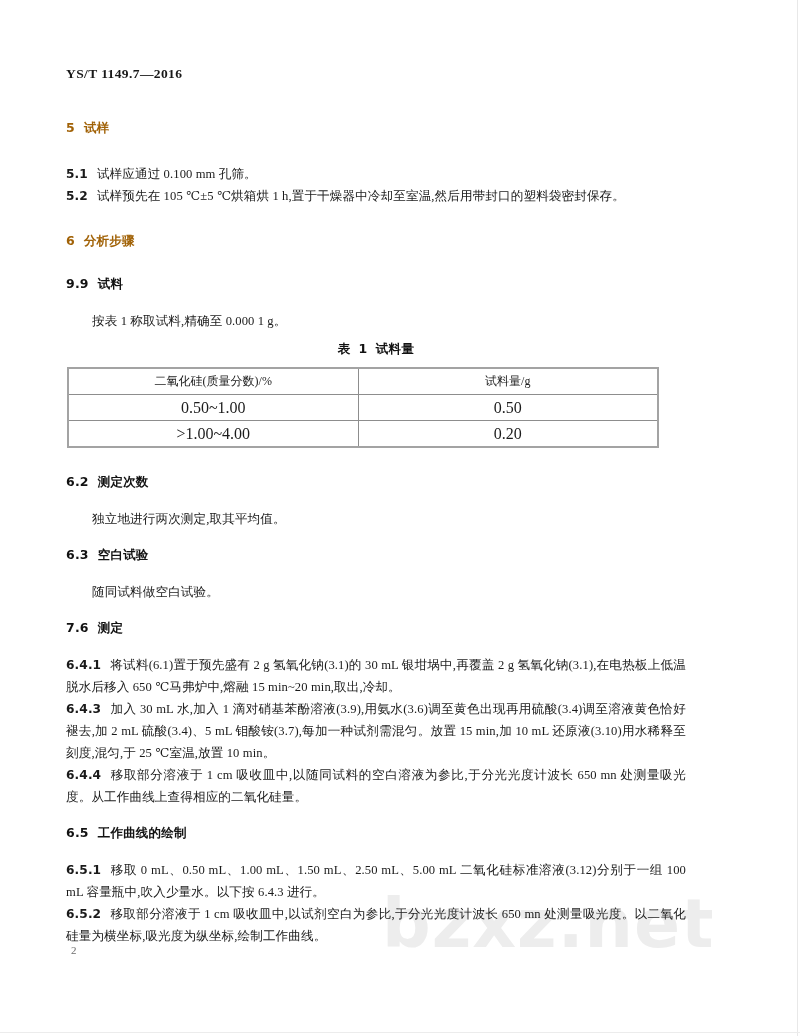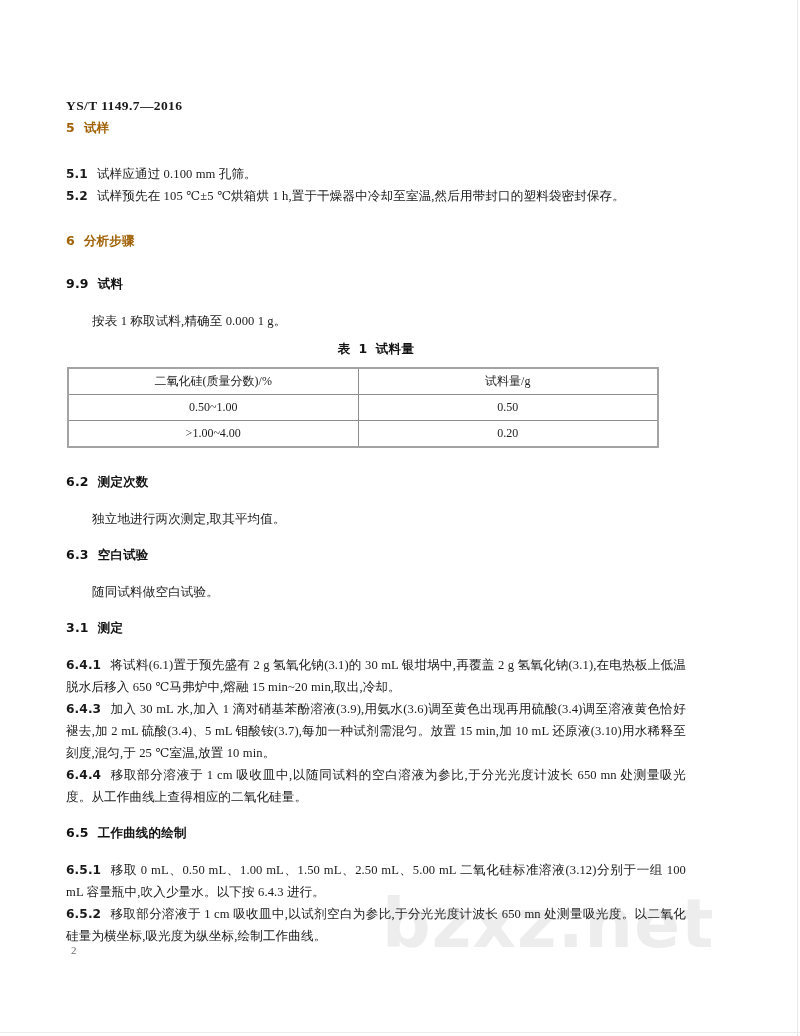--- a/index.html
+++ b/index.html
@@ -50,21 +50,20 @@
 
   .header {
     position: absolute;
     left: 66px;
     top: 66px;
     font-family: "Liberation Serif", "DejaVu Serif", serif;
     font-weight: bold;
     font-size: 13.5px;
     letter-spacing: 0.4px;
     color: #191919;
-    margin-top: 32px;
   }
 
   .content {
     position: absolute;
     left: 66px;
     top: 120px;
     width: 620px;
   }
 
   .h1 {
@@ -121,21 +120,21 @@
     border-collapse: collapse;
     width: 590px;
     margin: 9px 0 0 1px;
     border: 2px solid #a3a3a3;
     table-layout: fixed;
   }
   table.data th, table.data td {
     border: 1px solid #8d8d8d;
     text-align: center;
     font-family: "Liberation Serif", "DejaVu Serif", serif;
-    font-size: 12px;
+    font-size: 16px;
     color: #1c1c1c;
     height: 25px;
     padding: 0;
     font-weight: normal;
   }
   table.data th { font-size: 12px; }
   table.data col.c1 { width: 290px; }
   table.data col.c2 { width: 300px; }
 
   .pagenum {
@@ -236,21 +235,21 @@
       <span class="num">6.3</span><span>空白试验</span>
     </div>
 
     <div class="spacer-md"></div>
 
     <div class="para indent">随同试料做空白试验。</div>
 
     <div class="spacer-md"></div>
 
     <div class="h2">
-      <span class="num">3.1</span><span>测定</span>
+      <span class="num">7.6</span><span>测定</span>
     </div>
 
     <div class="spacer-md"></div>
 
     <div class="para">
       <span class="lbl">6.4.1</span><span>将试料(6.1)置于预先盛有 2 g 氢氧化钠(3.1)的 30 mL 银坩埚中,再覆盖 2 g 氢氧化钠(3.1),在电热板上低温脱水后移入 650 ℃马弗炉中,熔融 15 min~20 min,取出,冷却。</span>
     </div>
 
 
     <div class="para">

